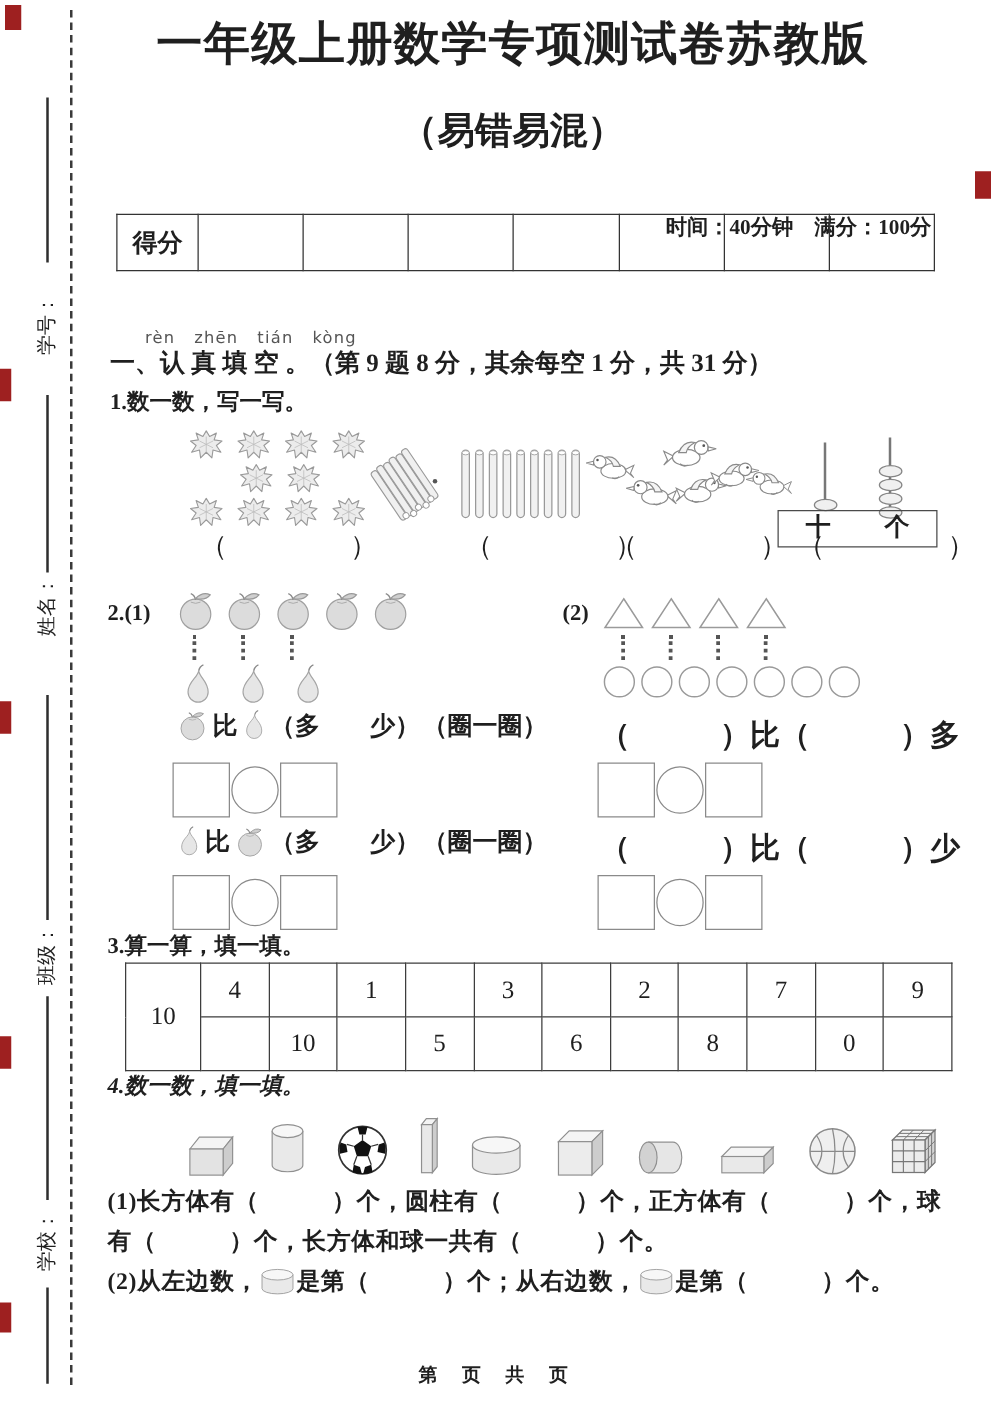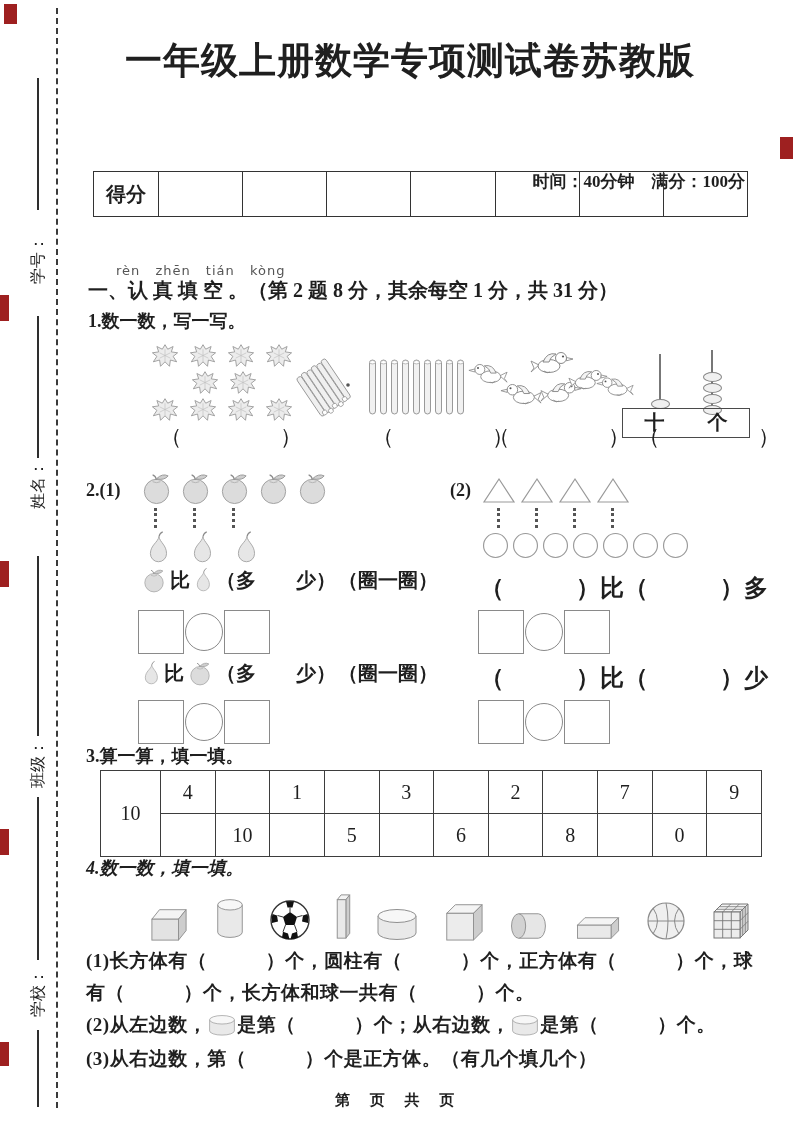--- a/index.html
+++ b/index.html
@@ -10,21 +10,21 @@
   
   .edge-mark{position:absolute;background:#9e2020;}
 
   
   .dash-line{position:absolute;left:56px;top:8px;height:1100px;border-left:2px dashed #3a3a3a;}
   .solid-seg{position:absolute;left:37px;width:2px;background:#2e2e2e;}
   .side-label{position:absolute;left:-10px;width:96px;height:24px;line-height:24px;
       text-align:center;font-size:16px;transform:rotate(-90deg);transform-origin:center;}
 
   
-  .title{position:absolute;left:70px;width:680px;top:36px;text-align:center;
+  .title{position:absolute;left:70px;width:680px;top:10px;text-align:center;
       font-family:Liberation Serif, serif;font-weight:800;font-size:37px;letter-spacing:1px;}
   .subtitle{position:absolute;left:70px;width:680px;top:84px;text-align:center;
       font-family:"Liberation Sans","DejaVu Sans",sans-serif;font-weight:800;font-size:30px;}
   .meta{position:absolute;right:48px;top:146px;font-size:17px;font-weight:600;margin-top:24px;}
 
   
   table.score{position:absolute;left:93px;top:171px;width:655px;border-collapse:collapse;table-layout:fixed;}
   table.score td{border:1.4px solid #333;height:42px;text-align:center;font-size:20px;font-weight:600;}
   table.score td.c0{width:62px;}
 
@@ -192,39 +192,40 @@
   <div class="solid-seg" style="top:316px;height:142px;"></div>
   <div class="solid-seg" style="top:556px;height:180px;"></div>
   <div class="solid-seg" style="top:797px;height:163px;"></div>
   <div class="solid-seg" style="top:1030px;height:77px;"></div>
   <div class="side-label" style="top:248px;">学号：</div>
   <div class="side-label" style="top:473px;">姓名：</div>
   <div class="side-label" style="top:752px;">班级：</div>
   <div class="side-label" style="top:981px;">学校：</div>
 
   <div class="title">一年级上册数学专项测试卷苏教版</div>
+  <div class="subtitle">（易错易混）</div>
   <div class="meta">时间：40分钟　满分：100分</div>
 
   <table class="score">
     <tbody>
     <tr>
       <td class="c0">得分</td>
       <td></td>
       <td></td>
       <td></td>
       <td></td>
       <td></td>
       <td></td>
       <td></td>
     </tr>
   </tbody>
     </table>
 
   <div class="pinyin">rèn zhēn tián kòng</div>
-  <div class="heading">一、认 真 填 空 。（第 2 题 8 分，其余每空 1 分，共 31 分）</div>
+  <div class="heading">一、认 真 填 空 。（第 9 题 8 分，其余每空 1 分，共 31 分）</div>
 
   <div class="qlabel" style="left:88px;top:309px;">1.数一数，写一写。</div>
 
   <div class="abs" style="left:148px;top:342px;">
     <div class="leafrow">
         <svg class="leaf">
           <use href="#sym-leaf"></use>
         </svg>
         <svg class="leaf">
           <use href="#sym-leaf"></use>
@@ -514,16 +515,15 @@
   </div>
   <div class="textline" style="top:948px;">(1)长方体有（　　　）个，圆柱有（　　　）个，正方体有（　　　）个，球</div>
   <div class="textline" style="top:980px;">有（　　　）个，长方体和球一共有（　　　）个。</div>
   <div class="textline" style="top:1012px;">
     <span>(2)从左边数，</span><svg class="inline-cyl">
         <use href="#sym-widecyl"></use>
       </svg><span>是第（　　　）个；从右边数，</span><svg class="inline-cyl">
         <use href="#sym-widecyl"></use>
       </svg><span>是第（　　　）个。</span>
   </div>
-  <div class="textline" style="top:1046px;">(3)从右边数，第（　　　）个是正方体。（有几个填几个）</div>
 
   <div class="footer">第 页 共 页</div>
 </div>
 
 </body></html>

